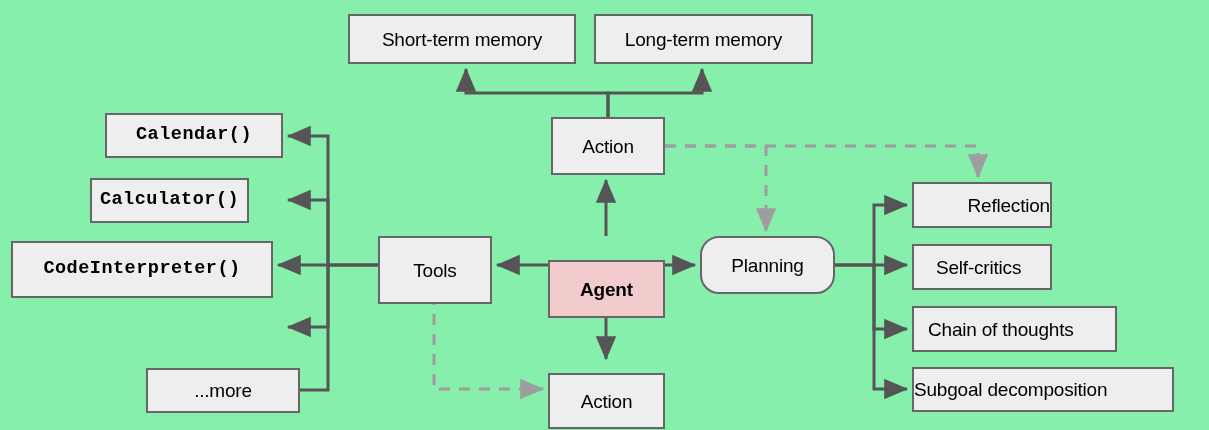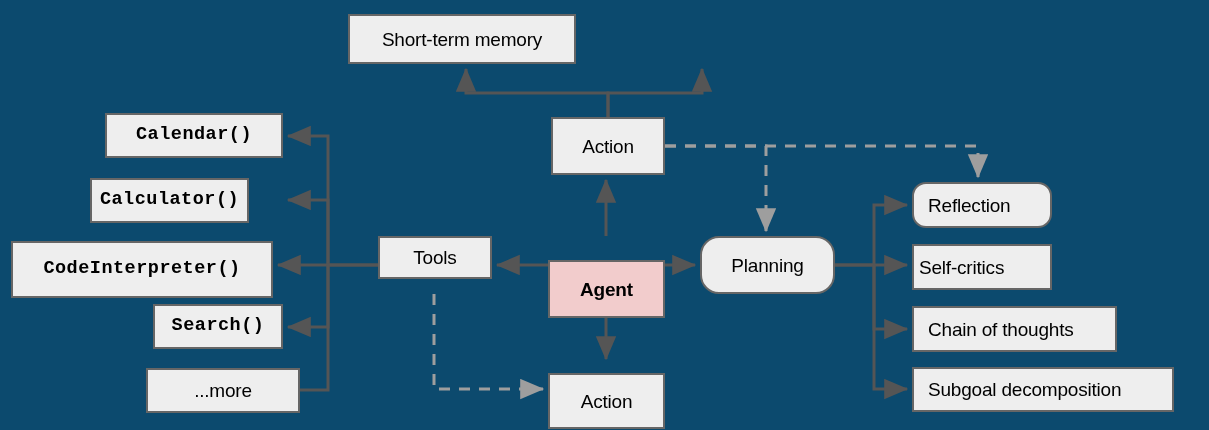--- a/index.html
+++ b/index.html
@@ -4,21 +4,21 @@
 <style>
   html, body {
     margin: 0;
     padding: 0;
     background: #ffffff;
   }
   #canvas {
     position: relative;
     width: 1209px;
     height: 430px;
-    background: #0c4a6e;
+    background: #86efac;
     font-family: "Liberation Sans", sans-serif;
     overflow: hidden;
   }
   #wires {
     position: absolute;
     left: 0;
     top: 0;
     width: 1209px;
     height: 430px;
   }
@@ -90,70 +90,70 @@
       <path d="M665,146 L766,146 L766,231"></path>
       <path d="M665,146 L978,146 L978,177"></path>
       <path d="M434,294 L434,389 L543,389"></path>
     </g>
   </svg>
 
   <div class="node" style="left:348px; top:14px; width:228px; height:50px;">
     <span>Short-term memory</span>
   </div>
 
+  <div class="node" style="left:594px; top:14px; width:219px; height:50px;">
+    <span>Long-term memory</span>
+  </div>
 
   <div class="node mono" style="left:105px; top:113px; width:178px; height:45px;">
     <span>Calendar()</span>
   </div>
 
   <div class="node mono" style="left:90px; top:178px; width:159px; height:45px;">
     <span>Calculator()</span>
   </div>
 
   <div class="node mono" style="left:11px; top:241px; width:262px; height:57px;">
     <span>CodeInterpreter()</span>
   </div>
 
-  <div class="node mono" style="left:153px; top:304px; width:130px; height:45px;">
-    <span>Search()</span>
-  </div>
 
   <div class="node" style="left:118px; top:368px; width:154px; height:45px;margin-left:28px;">
     <span>...more</span>
   </div>
 
   <div class="node" style="left:551px; top:117px; width:114px; height:58px;">
     <span>Action</span>
   </div>
 
-  <div class="node" style="left:378px; top:236px; width:114px; height:43px;">
+  <div class="node" style="left:378px; top:236px; width:114px; height:68px;">
     <span>Tools</span>
   </div>
 
   <div class="node agent" style="left:548px; top:236px; width:117px; height:58px;">
     <span>Agent</span>
   </div>
 
   <div class="node" style="left:700px; top:236px; width:135px; height:58px;border-radius:19px;">
     <span>Planning</span>
   </div>
 
   <div class="node" style="left:548px; top:373px; width:117px; height:56px;">
     <span>Action</span>
   </div>
 
-  <div class="node" style="left:912px; top:182px; width:140px; height:46px; justify-content:flex-start; padding-left:14px;border-radius:14px;">
+  <div class="node" style="left:912px; top:182px; width:140px; height:46px; justify-content:flex-end; padding-left:14px;">
     <span>Reflection</span>
   </div>
 
-  <div class="node" style="left:912px; top:244px; width:140px; height:46px; justify-content:flex-start; padding-left:5px;">
+  <div class="node" style="left:912px; top:244px; width:140px; height:46px; justify-content:flex-start; padding-left:22px;">
     <span>Self-critics</span>
   </div>
 
   <div class="node" style="left:912px; top:306px; width:205px; height:46px; justify-content:flex-start; padding-left:14px;">
     <span>Chain of thoughts</span>
   </div>
 
-  <div class="node" style="left:912px; top:367px; width:262px; height:45px; justify-content:flex-start; padding-left:14px;">
+  <div class="node" style="left:912px; top:367px; width:262px; height:45px; justify-content:flex-start; ">
     <span>Subgoal decomposition</span>
   </div>
 
 </div>
 
 </body></html>

